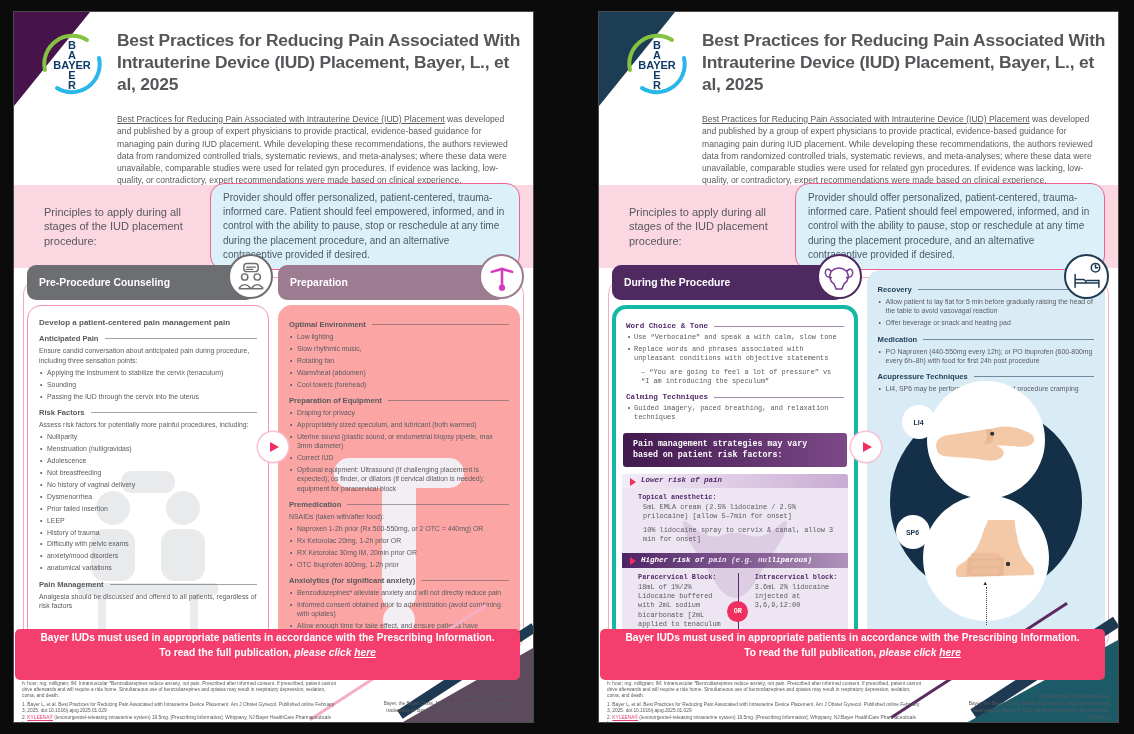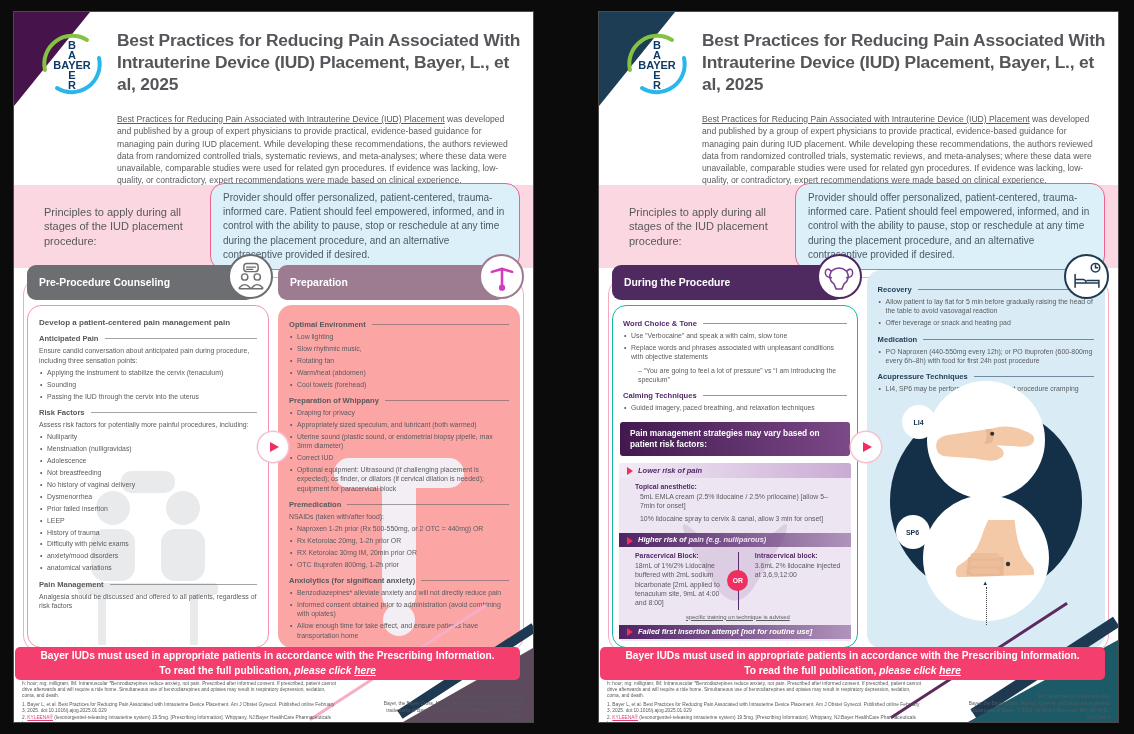--- a/index.html
+++ b/index.html
@@ -28,21 +28,21 @@
   .col { flex:1; position:relative; display:flex; flex-direction:column; z-index:1; }
 
   .colhead { height:35px; border-radius:9px; color:#fff; font-weight:bold; font-size:10.4px; display:flex; align-items:center; padding-left:12px; margin-right:14px; position:relative; z-index:2; }
   .bg-gray{background:#6d6e71;} .bg-mauve{background:#9d7b91;} .bg-purple{background:#4f2a60;} .bg-navy{background:#1e3b54;}
   .headicon { position:absolute; top:-11px; right:-4px; width:45px; height:45px; border-radius:50%; background:#fff; border:2px solid #888; z-index:3; display:flex; align-items:center; justify-content:center; }
   .hi-gray{border-color:#6d6e71;} .hi-mauve{border-color:#9d7b91;} .hi-purple{border-color:#4f2a60;} .hi-navy{border-color:#1e3b54;}
 
   .card { flex:1; margin-top:5px; border-radius:14px; padding:8px 11px; position:relative; overflow:hidden; z-index:1; }
   .card-counsel { background:#fff; border:1.5px solid #f492ad; }
   .card-prep { background:#fca5a5; }
-  .card-during { background:#fff; border:1px solid #14b8a6; padding:6px 0 0 0; display:flex; flex-direction:column; }
+  .card-during { background:#fff; border:4px solid #14b8a6; padding:6px 0 0 0; display:flex; flex-direction:column;font-family:Liberation Mono, monospace; }
   .card-after { background:#d9ecf6; }
   .card-inner { position:relative; z-index:2; }
 
   .lead { font-size:8px; font-weight:bold; color:#58595b; margin:4px 0 6px; }
   .sechead { display:flex; align-items:center; gap:6px; font-weight:bold; margin:7px 0 3px; }
   .sechead .t { font-size:7.6px; white-space:nowrap; }
   .sechead .rule { flex:1; border-top:1px solid currentColor; opacity:.55; }
   .c-gray{color:#58595b;} .c-purple{color:#53296a;} .c-navy{color:#1e3b54;}
   .bodytext { font-size:6.9px; color:#5a5b5e; line-height:1.4; margin:2px 0; }
   p:empty { display:none; }
@@ -81,21 +81,21 @@
   .sub-hand { width:118px; height:118px; top:-16px; }
   .sub-foot { width:126px; height:126px; top:98px; }
   .bub { position:absolute; width:34px; height:34px; border-radius:50%; background:#fff; display:flex; align-items:center; justify-content:center; font-weight:bold; font-size:7px; color:#143049; z-index:2; }
   .bub-li4 { top:8px; left:24px; } .bub-sp6 { top:118px; left:18px; }
   .dotline { position:absolute; top:190px; left:50%; height:38px; border-left:1.5px dotted #444; z-index:2; }
   .dotline::before { content:"▲"; position:absolute; top:-7px; left:-4.5px; font-size:6px; color:#143049; }
 
   .flowarrow { position:absolute; width:30px; height:30px; border-radius:50%; background:#fff; box-shadow:0 0 0 1.5px #f7c1d2; display:flex; align-items:center; justify-content:center; z-index:6; left:244px; top:420px; }
   .flowarrow .tri { border-left:9px solid #ee2f5f; border-top:5.5px solid transparent; border-bottom:5.5px solid transparent; margin-left:2px; }
 
-  .fbanner { position:absolute; left:1px; right:13px; bottom:42px; height:33px; background:#f43f6e; border-radius:5px; color:#fff; text-align:center; font-weight:bold; font-size:10.2px; line-height:1.45; padding-top:2px; z-index:5; }
+  .fbanner { position:absolute; left:1px; right:13px; bottom:42px; height:51px; background:#f43f6e; border-radius:5px; color:#fff; text-align:center; font-weight:bold; font-size:10.2px; line-height:1.45; padding-top:2px; z-index:5; }
   .fbanner .here { text-decoration:underline; color:#fff; cursor:pointer;text-align:right; }
 
   .footnotes { position:absolute; left:8px; right:8px; bottom:1px; height:40px; display:flex; justify-content:space-between; font-size:4.8px; color:#57585b; z-index:4; }
   .fn-left { width:63%; line-height:1.3; }
   .fn-left p { margin-bottom:2px; }
   .fn-refs p { margin-bottom:0.5px; }
   .reflink { color:#e0407a; text-decoration:underline; }
   .fn-right { width:29%; text-align:right; padding-top:13px; line-height:1.45; }
 
   .deco { position:absolute; z-index:3; }
@@ -244,21 +244,21 @@
                 <li>Low lighting</li>
                   <li>Slow rhythmic music,</li>
                   <li>Rotating fan</li>
                   <li>Warm/heat (abdomen)</li>
                   <li>Cool towels (forehead)</li>
                 </ul>
               </div>
 
               <div class="sec">
                 <div class="sechead c-gray">
-                  <span class="t">Preparation of Whippany</span>
+                  <span class="t">Preparation of Equipment</span>
                   <span class="rule"></span>
                 </div>
 
                 <ul class="blist">
 
                 <li>Draping for privacy</li>
                   <li>Appropriately sized speculum, and lubricant (both warmed)</li>
                   <li>Uterine sound (plastic sound, or endometrial biopsy pipelle, max 3mm diameter)</li>
                   <li>Correct IUD</li>
                   <li>Optional equipment: Ultrasound (if challenging placement is expected); os finder, or dilators (if cervical dilation is needed); equipment for paracervical block</li>

